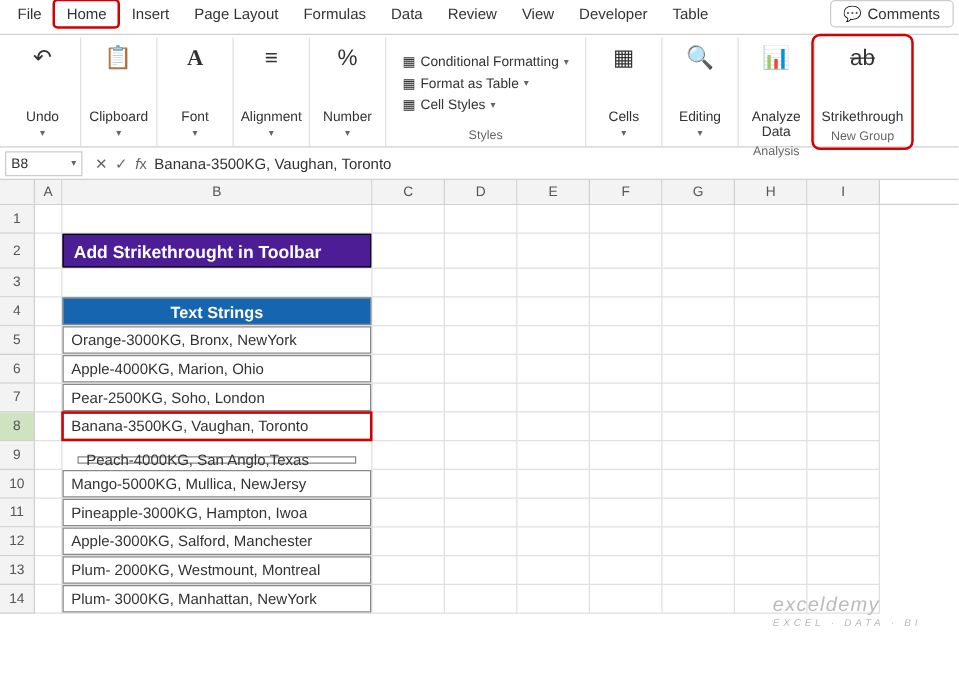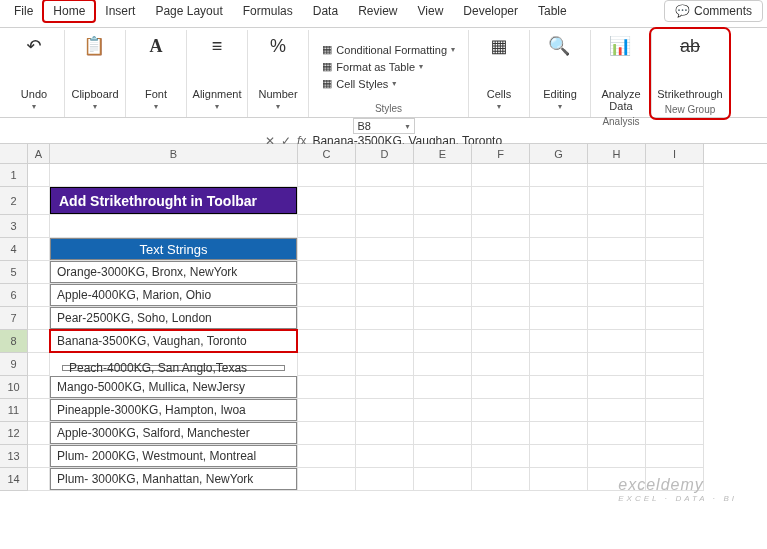--- a/index.html
+++ b/index.html
@@ -16,38 +16,38 @@
 .group-body { flex: 1; display: flex; align-items: center; gap: 4px; }
 .group-label { font-size: 10px; color: #666; margin-top: 2px; height: 14px; }
 .bigbtn { display: flex; flex-direction: column; align-items: center; justify-content: center; width: 48px; gap: 2px; padding: 2px; cursor: pointer; }
 .bigbtn .icn { height: 24px; display: flex; align-items: center; justify-content: center; font-size: 18px; }
 .bigbtn .lbl { font-size: 11px; text-align: center; line-height: 12px; margin-top: 28px; }
 .chev { font-size: 8px; color: #666; }
 .styles-stack { display: flex; flex-direction: column; gap: 2px; font-size: 11px; }
 .styles-stack > div { display: flex; align-items: center; gap: 4px; padding: 1px 4px; cursor: pointer; }
 .hl-red { outline: 2px solid #d40000; outline-offset: 1px; border-radius: 4px; }
 
-.formula-bar { display: flex; align-items: center; height: 26px; border-bottom: 1px solid #d0d0d0; flex-direction: column; }
+.formula-bar { display: flex; align-items: center; height: 26px; border-bottom: 1px solid #d0d0d0; }
 .name-box { width: 62px; height: 20px; margin: 0 4px; border: 1px solid #ccc; padding: 1px 4px; font-size: 11px; display: flex; align-items: center; justify-content: space-between; background: #fff; }
 .fx-area { display: flex; align-items: center; padding: 0 6px; gap: 6px; flex: 1; font-size: 12px; }
 .fx-btn { color: #666; cursor: pointer; }
 
 .sheet { position: relative; }
 .col-headers { display: flex; height: 20px; border-bottom: 1px solid #d0d0d0; }
 .corner { width: 28px; border-right: 1px solid #d0d0d0; background: #f3f3f3; }
 .ch { border-right: 1px solid #d0d0d0; background: #f3f3f3; text-align: center; font-size: 11px; line-height: 20px; color: #555; }
 .ch.A { width: 22px; } .ch.B { width: 248px; } .ch.C,.ch.D,.ch.E,.ch.F,.ch.G,.ch.H,.ch.I { width: 58px; }
 .row { display: flex; height: 23px; }
 .rh { width: 28px; border-right: 1px solid #d0d0d0; border-bottom: 1px solid #d0d0d0; background: #f3f3f3; font-size: 11px; color: #555; display: flex; align-items: center; justify-content: center; }
 .rh.sel { background: #d0e3c0; }
 .cell { border-right: 1px solid #e0e0e0; border-bottom: 1px solid #e0e0e0; }
 .cA { width: 22px; } .cB { width: 248px; } .cC,.cD,.cE,.cF,.cG,.cH,.cI { width: 58px; }
 
 .title-box { background: #4c1d95; color: #fff; font-weight: bold; font-size: 14px; padding: 4px 8px; display: flex; align-items: center; height: 100%; border: 1px solid #000; }
-.header-box { background: #1565b0; color: #fff; font-weight: normal; text-align: center; font-size: 13px; display: flex; align-items: center; justify-content: center; height: 100%; border: 1px solid #888; }
+.header-box { background: #1565b0; color: #fff; font-weight: bold; text-align: center; font-size: 13px; display: flex; align-items: center; justify-content: center; height: 100%; border: 1px solid #888; }
 .data-box { border: 1px solid #888; padding: 2px 6px; font-size: 12px; display: flex; align-items: center; height: 100%; background: #fff; }
 .data-box.sel { outline: 2px solid #d40000; outline-offset: -1px; position: relative; z-index: 2; }
 
 .watermark { position: absolute; right: 30px; bottom: 46px; color: #bbb; font-size: 16px; font-style: italic; letter-spacing: 1px; }
 .watermark .sub { font-size: 8px; letter-spacing: 3px; display: block; text-align: right; }
 </style>
 </head>
 <body>
 
 <div class="tabs">

